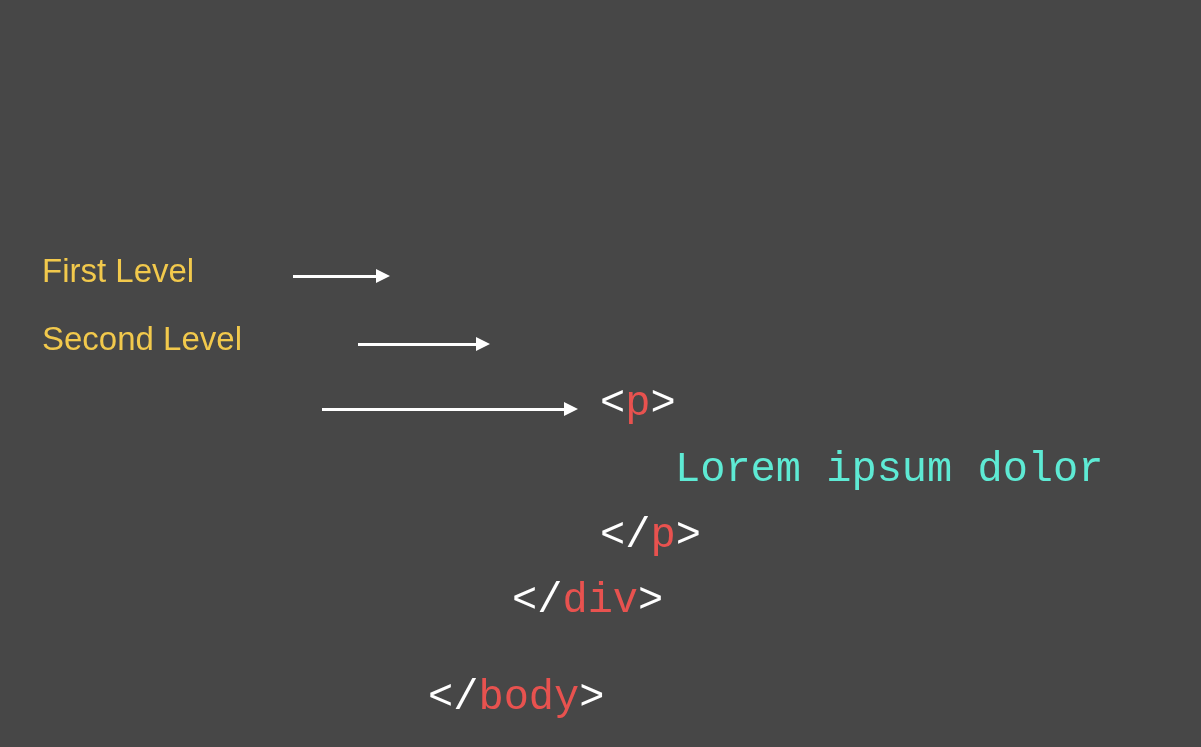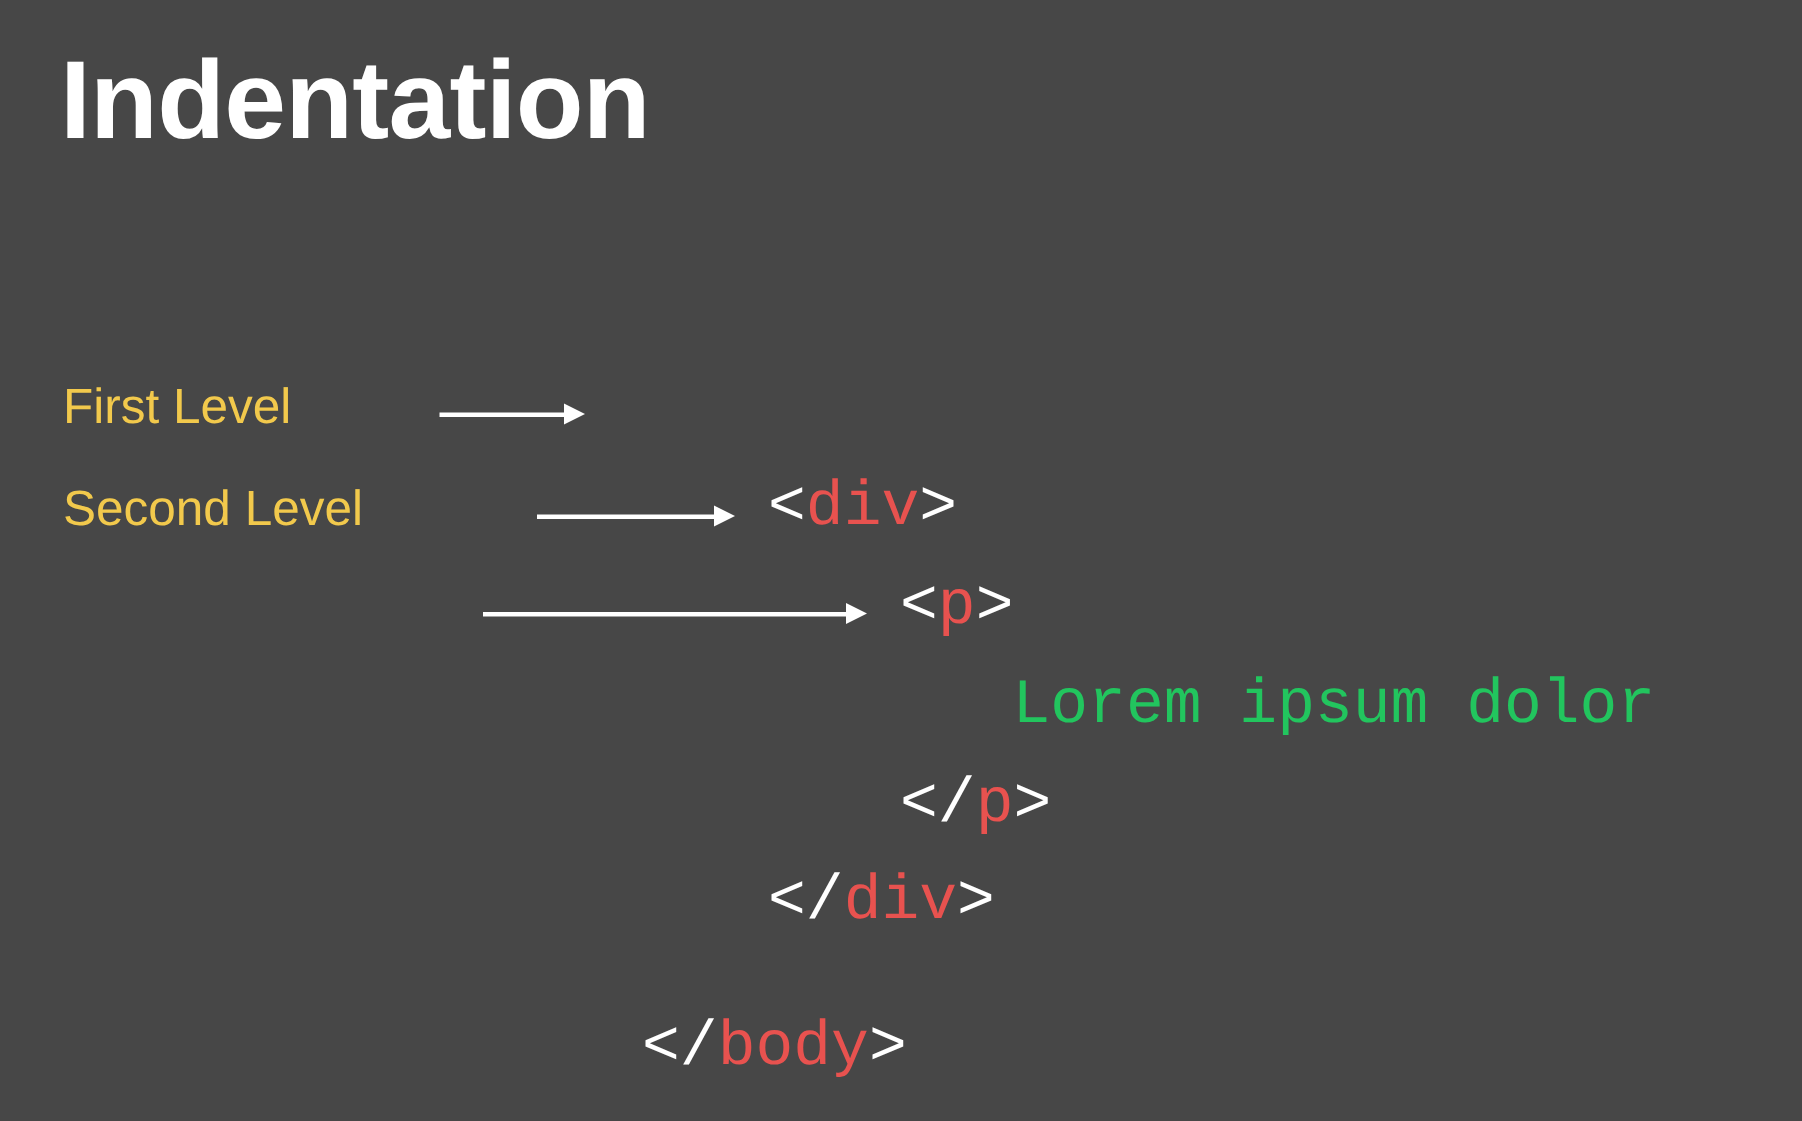--- a/index.html
+++ b/index.html
@@ -80,28 +80,27 @@
   .code-line {
     position: absolute;
     font-family: "Liberation Mono", "DejaVu Sans Mono", monospace;
     font-size: 42px;
     line-height: 52px;
     white-space: pre;
     color: #ffffff;
   }
   .code-line .punct { color: #ffffff; }
   .code-line .tag    { color: #E8524F; }
-  .code-line .text   { color: #22c55e; margin-top: 24px; }
+  .code-line .text   { color: #5eead4; margin-top: 24px; }
 </style>
 </head>
 <body>
 
 <div id="slide">
 
-  <div id="title">Indentation</div>
 
   <div class="map-row" style="top:250px;">
     <span class="lvl-label">First Level</span>
     <span class="arrow" style="left:293px; width:97px;">
       <span class="shaft" style="width:84px;"></span>
       <span class="head" style="left:83px;"></span>
     </span>
   </div>
 
   <div class="map-row" style="top:318px;padding-left:12px;">
@@ -113,21 +112,20 @@
   </div>
 
   <div class="map-row" style="top:383px;">
     <span class="arrow" style="left:322px; width:256px;">
       <span class="shaft" style="width:243px;"></span>
       <span class="head" style="left:242px;"></span>
     </span>
   </div>
 
 
-  <div class="code-line" style="left:512px; top:312px;"><span class="punct">&lt;</span><span class="tag">div</span><span class="punct">&gt;</span></div>
 
   <div class="code-line" style="left:600px; top:378px;"><span class="punct">&lt;</span><span class="tag">p</span><span class="punct">&gt;</span></div>
 
   <div class="code-line" style="left:675px; top:444px;"><span class="text">Lorem ipsum dolor</span></div>
 
   <div class="code-line" style="left:600px; top:510px;"><span class="punct">&lt;/</span><span class="tag">p</span><span class="punct">&gt;</span></div>
 
   <div class="code-line" style="left:512px; top:575px;"><span class="punct">&lt;/</span><span class="tag">div</span><span class="punct">&gt;</span></div>
 
   <div class="code-line" style="left:428px; top:652px;margin-top:20px;"><span class="punct">&lt;/</span><span class="tag">body</span><span class="punct">&gt;</span></div>

